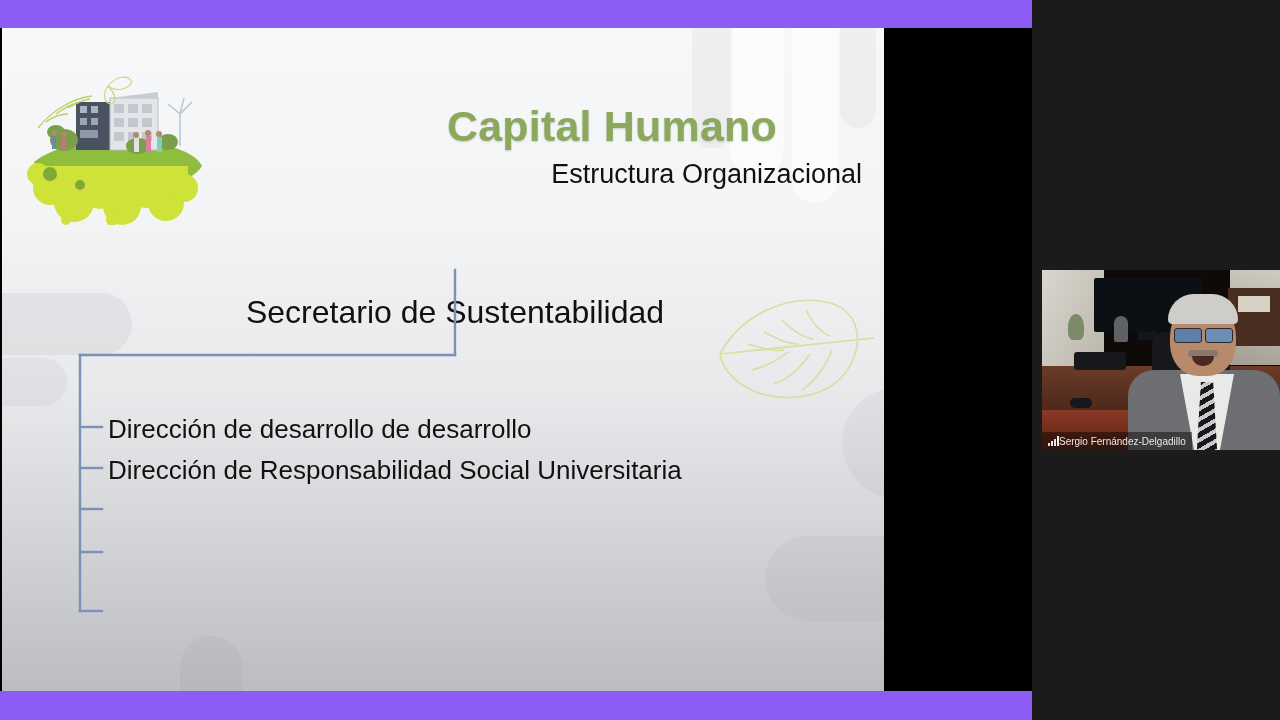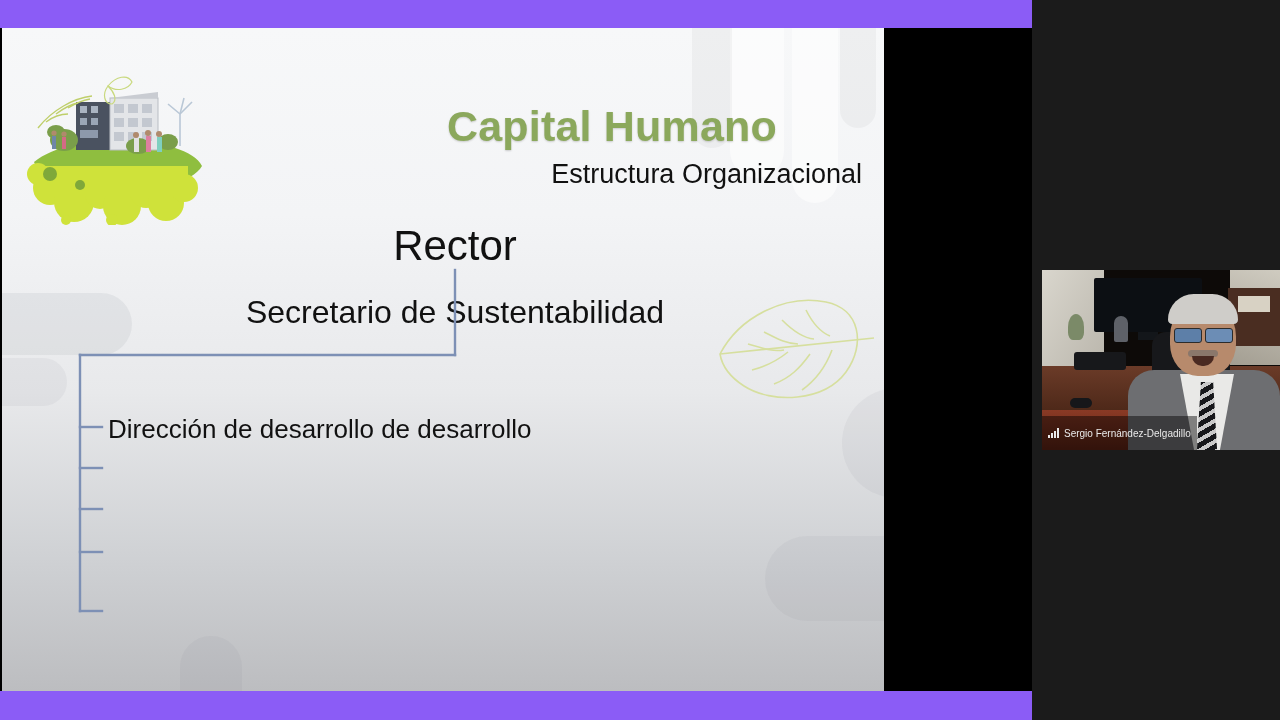--- a/index.html
+++ b/index.html
@@ -73,21 +73,21 @@
   #glass-r{position:absolute;left:163px;top:58px;width:26px;height:13px;background:#6c8db5;border:1.5px solid #2b2b2b;border-radius:3px;}
   #mouth{position:absolute;left:150px;top:86px;width:22px;height:10px;background:#4a2a22;border-radius:0 0 11px 11px;}
   #mustache{position:absolute;left:146px;top:80px;width:30px;height:7px;background:#8a776b;border-radius:4px;}
   #body{position:absolute;left:86px;top:100px;width:152px;height:80px;background:#6d6e71;border-radius:26px 26px 0 0;}
   #shirt{position:absolute;left:138px;top:104px;width:54px;height:76px;background:#e9e9e7;
           clip-path:polygon(0 0,100% 0,74% 100%,26% 100%);}
   #tie{position:absolute;left:154px;top:112px;width:22px;height:68px;
         background:repeating-linear-gradient(150deg,#17181b 0 5px,#c9c9c9 5px 9px);
         clip-path:polygon(22% 0,78% 0,96% 100%,4% 100%);}
 
-  #name-bar{position:absolute;left:0;bottom:0;height:34px;padding:0 6px;display:flex;align-items:center;gap:5px;
+  #name-bar{position:absolute;left:0;bottom:0;height:18px;padding:0 6px;display:flex;align-items:center;
             background:rgba(0,0,0,.45);}
   #name-text{font-size:10px;color:#e9e9e9;white-space:nowrap;font-family:"Liberation Sans",sans-serif;}
   .bars{display:flex;align-items:flex-end;gap:1px;height:10px;}
   .bars i{display:block;width:2px;background:#e8e8e8;}
   .bars i:nth-child(1){height:3px;}
   .bars i:nth-child(2){height:5px;}
   .bars i:nth-child(3){height:7px;}
   .bars i:nth-child(4){height:10px;}
 </style>
 </head>
@@ -199,38 +199,38 @@
           <circle cx="143" cy="64" r="3" fill="#b08a6c"></circle>
         <rect x="36" y="66" width="4" height="13" fill="#6f86a8"></rect>
           <circle cx="38" cy="63" r="2.6" fill="#b08a6c"></circle>
         <rect x="46" y="67" width="4" height="12" fill="#d46a84"></rect>
           <circle cx="48" cy="64" r="2.6" fill="#b08a6c"></circle>
       </g>
     </svg>
 
     <div id="title">Capital Humano</div>
     <div id="subtitle">Estructura Organizacional</div>
-    <div id="rector">Rector</div>
     <div id="secretario">Secretario de Sustentabilidad</div>
 
     <svg id="conn" viewBox="0 0 882 663">
       <g stroke="#7d90b5" stroke-width="2.4" fill="none" stroke-linecap="square">
         <path d="M453 242 L453 327"></path>
         <path d="M453 327 L78 327"></path>
         <path d="M78 327 L78 583"></path>
         <path d="M78 399 L100 399"></path>
         <path d="M78 440 L100 440"></path>
         <path d="M78 481 L100 481"></path>
         <path d="M78 524 L100 524"></path>
         <path d="M78 583 L100 583"></path>
       </g>
     </svg>
 
     <div id="org-list">
       <div class="org-item">Dirección de desarrollo de desarrollo</div>
+      <div class="org-item">Dirección de Responsabilidad Social Universitaria</div>
     </div>
   </div>
 
   <div id="participant-panel"></div>
 
   <div id="video-tile">
     <div class="vbg" id="wall-l"></div>
     <div class="vbg" id="wall-r"></div>
     <div class="vbg" id="monitor"></div>
     <div class="vbg" id="mon-stand"></div>

